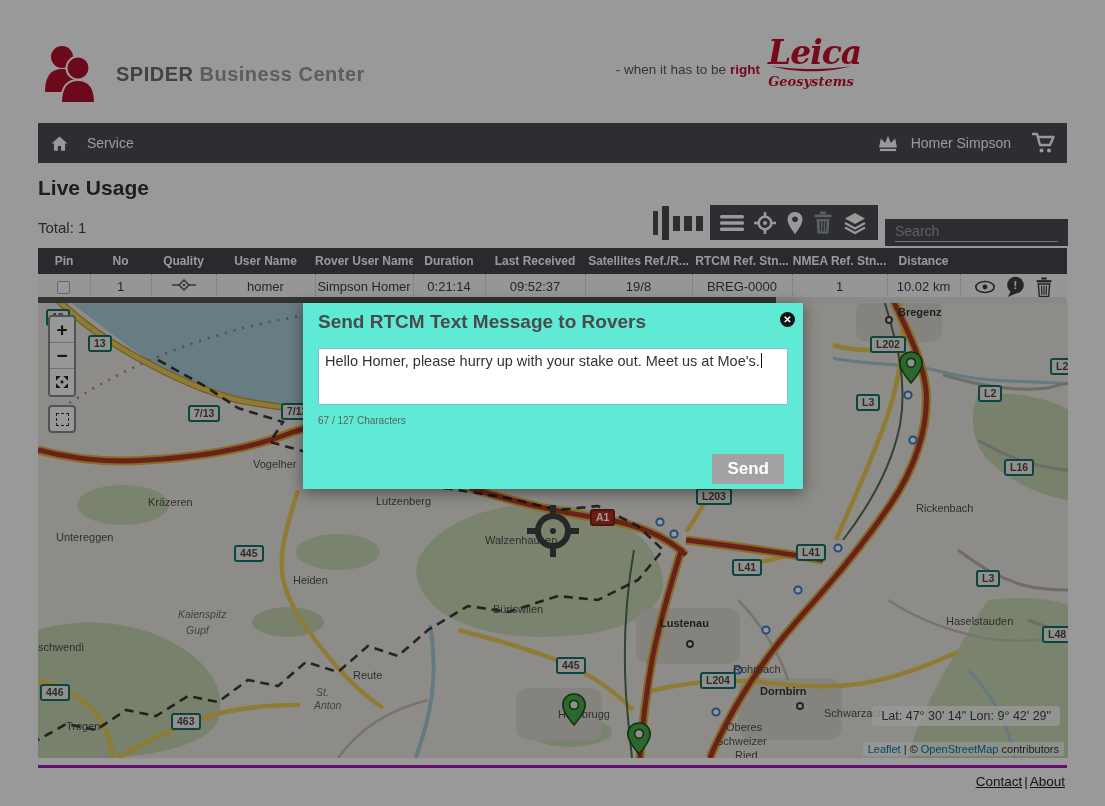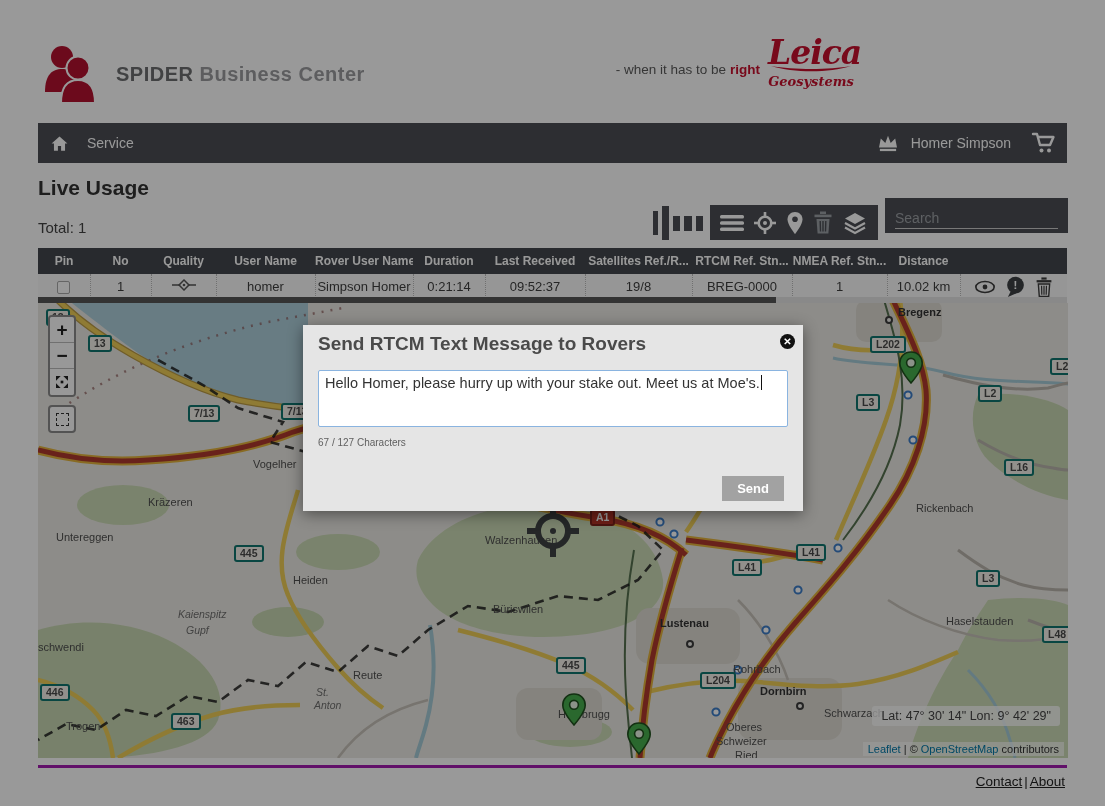--- a/index.html
+++ b/index.html
@@ -36,21 +36,21 @@
   
   .page-title{position:absolute;left:38px;top:176px;font-size:21px;font-weight:bold;color:#333;}
   .total-label{position:absolute;left:38px;top:219px;font-size:15px;color:#444;}
 
   
   .bars-btn{position:absolute;left:653px;top:204px;width:50px;height:38px;
     display:flex;align-items:center;gap:4px;justify-content:center;cursor:pointer;}
   .bars-btn i{display:block;background:var(--dark-ui);}
   .toolbar{position:absolute;left:710px;top:205px;width:168px;height:35px;background:var(--dark-ui);
     display:flex;align-items:center;justify-content:space-around;padding:0 6px;}
-  .searchbox{position:absolute;left:885px;top:198px;width:183px;height:35px;background:var(--dark-ui);
+  .searchbox{position:absolute;left:885px;top:219px;width:183px;height:27px;background:var(--dark-ui);
     display:flex;align-items:flex-end;padding:0 10px 4px;}
   .searchbox input{width:100%;background:transparent;border:none;outline:none;
     border-bottom:1px solid #c9c9c9;color:#eee;font-size:14px;padding:2px 0;}
   .searchbox input::placeholder{color:#9da0a5;}
 
   
   .usage-table{position:absolute;left:38px;top:248px;width:1029px;border-collapse:collapse;table-layout:fixed;}
   .usage-table th{background:var(--header-dark);color:#fff;font-size:12px;font-weight:bold;
     height:26px;white-space:nowrap;overflow:hidden;text-align:center;}
   .usage-table td{background:#fbfbfb;color:#3e3e3e;font-size:13px;height:26px;text-align:center;
@@ -88,32 +88,32 @@
     padding:1px 5px;font-size:11px;color:#333;z-index:9;white-space:nowrap;}
   .attrib a{color:var(--link-blue);text-decoration:none;cursor:pointer;}
 
   
   .footer{position:absolute;left:38px;top:765px;width:1029px;border-top:3px solid #a21caf;
     padding-top:6px;text-align:right;font-size:13.5px;color:#222;}
   .footer a{color:#222;text-decoration:underline;cursor:pointer;margin:0 2px;}
 
   
   .overlay{position:absolute;inset:0;background:rgba(0,0,0,.40);z-index:40;}
-  .modal{position:absolute;left:303px;top:303px;width:500px;height:186px;background:#e5e5e5;z-index:50;
-    box-shadow:0 3px 14px rgba(0,0,0,.45);margin-top:22px;}
+  .modal{position:absolute;left:303px;top:303px;width:500px;height:186px;background:#5eead4;z-index:50;
+    box-shadow:0 3px 14px rgba(0,0,0,.45);}
   .modal-title{position:absolute;left:15px;top:8px;font-size:19px;font-weight:bold;color:#4a4a4a;}
   .modal-close{position:absolute;right:8px;top:9px;width:15px;height:15px;border-radius:50%;background:#111;
     color:#fff;font-size:10px;font-weight:bold;display:flex;align-items:center;justify-content:center;
     cursor:pointer;line-height:1;}
   .modal-textarea{position:absolute;left:15px;top:45px;width:470px;height:57px;border:1px solid #8ab4e0;
     border-radius:2px;background:#fff;font-size:14.5px;color:#333;padding:4px 6px;cursor:text;}
   .caret{display:inline-block;width:1px;height:15px;background:#111;vertical-align:-2px;margin-left:1px;}
   .char-count{position:absolute;left:15px;top:112px;font-size:10px;color:#5f5f5f;}
   .send-btn{position:absolute;right:19px;top:151px;background:#a2a2a2;color:#fff;border:none;
-    font-size:13px;font-weight:bold;padding:5px 15px;cursor:pointer;font-family:"Liberation Sans",sans-serif;}
+    font-size:17px;font-weight:bold;padding:5px 15px;cursor:pointer;font-family:"Liberation Sans",sans-serif;}
 </style>
 </head>
 <body>
 
 <div class="page">
 
   <div class="header">
     <div class="logo-wrap">
       <span>
         <svg width="64" height="64" viewBox="0 0 64 64">

